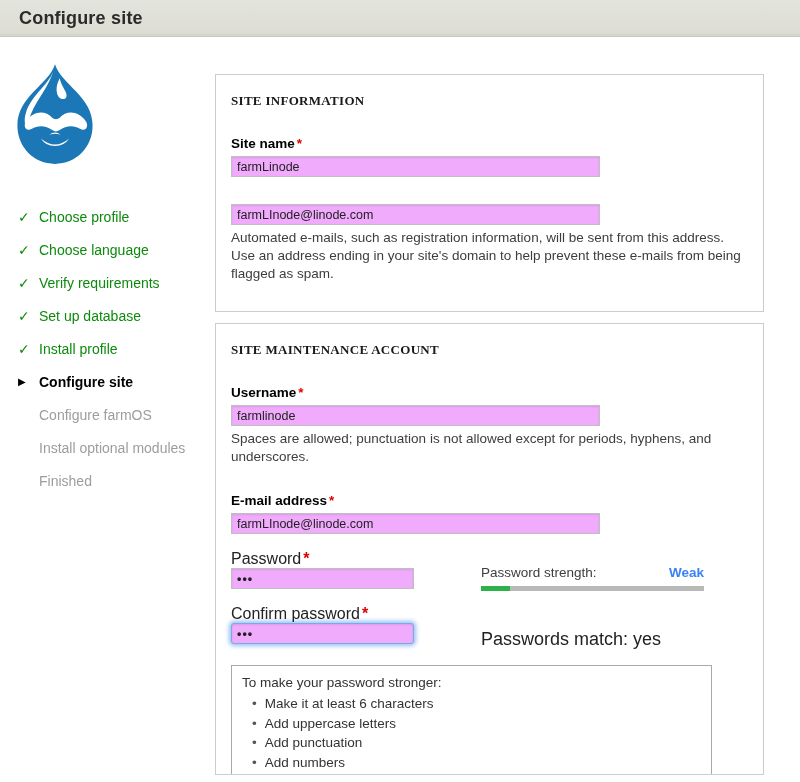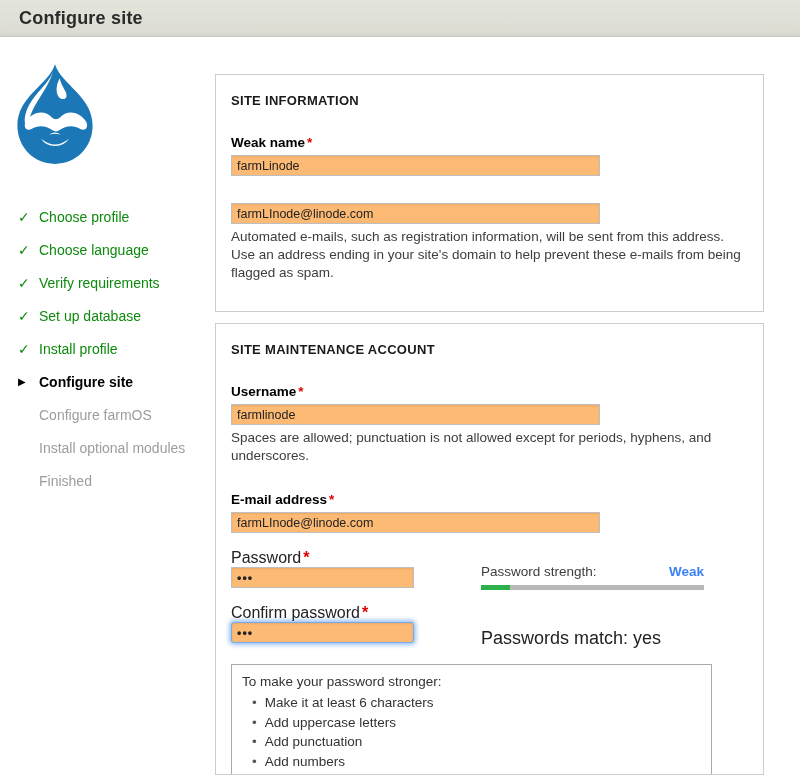--- a/index.html
+++ b/index.html
@@ -57,33 +57,34 @@
     background: #fff;
     padding: 14px 15px 12px 15px;
     margin-bottom: 11px;
   }
   .box-1 { height: 238px; overflow: hidden; }
   .box-2 { height: 452px; overflow: hidden; }
   .legend {
     font-size: 13px; font-weight: bold; color: #1a1a1a;
     letter-spacing: 0.3px;
     padding-top: 4px;
+    font-family: Liberation Serif, serif;
   }
   .form-item { margin-top: 27px; }
   .form-item label {
     display: block;
     font-size: 13.5px; font-weight: bold; color: #000;
     margin-bottom: 5px;
   }
   .req { color: #e00000; font-weight: bold; margin-left: 2px; }
   input.text {
     display: block;
     height: 21px;
     border: 1px solid #bfbfbf;
-    background: #fdba74;
+    background: #f0abfc;
     font-family: "Liberation Sans", "DejaVu Sans", sans-serif;
     font-size: 12.5px; color: #222;
     padding: 2px 5px;
     box-shadow: inset 0 1px 2px rgba(0,0,0,0.09);
     border-radius: 0;
     outline: none;
   }
   .w-full { width: 369px; }
   .w-pass { width: 183px; }
   input.focused {
@@ -177,21 +178,21 @@
       </li>
     </ul>
 
   <div class="main">
 
     <fieldset class="box box-1">
       <div class="legend">SITE INFORMATION</div>
 
       <div class="form-item">
         <label>
-          <span>Weak name</span><span class="req">*</span>
+          <span>Site name</span><span class="req">*</span>
         </label>
         <input class="text w-full" type="text" value="farmLinode" style="">
       </div>
 
       <div class="form-item">
         <input class="text w-full" type="text" value="farmLInode@linode.com" style="">
         <div class="description">Automated e-mails, such as registration information, will be sent from this address. Use an address ending in your site's domain to help prevent these e-mails from being flagged as spam.</div>
       </div>
     </fieldset>
 

